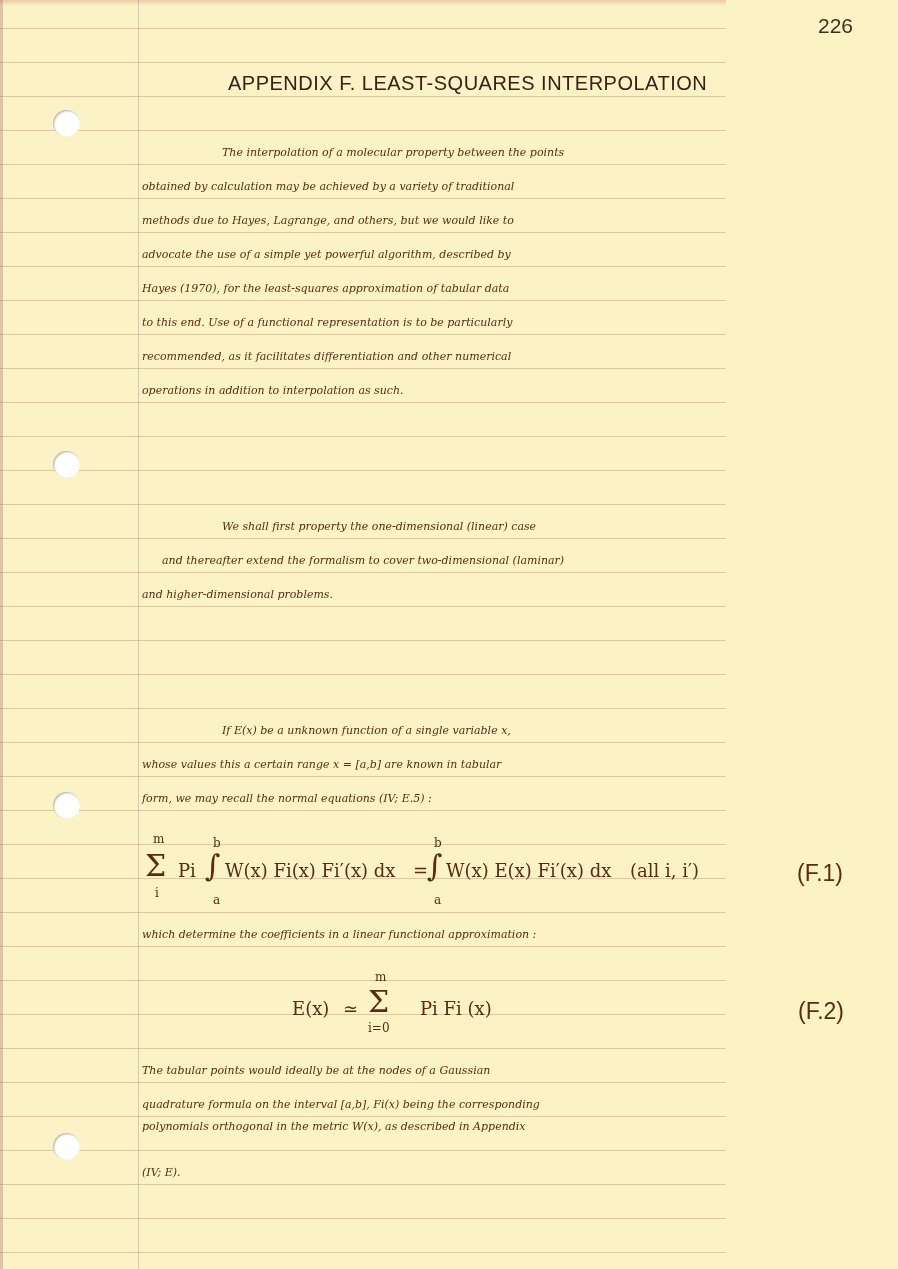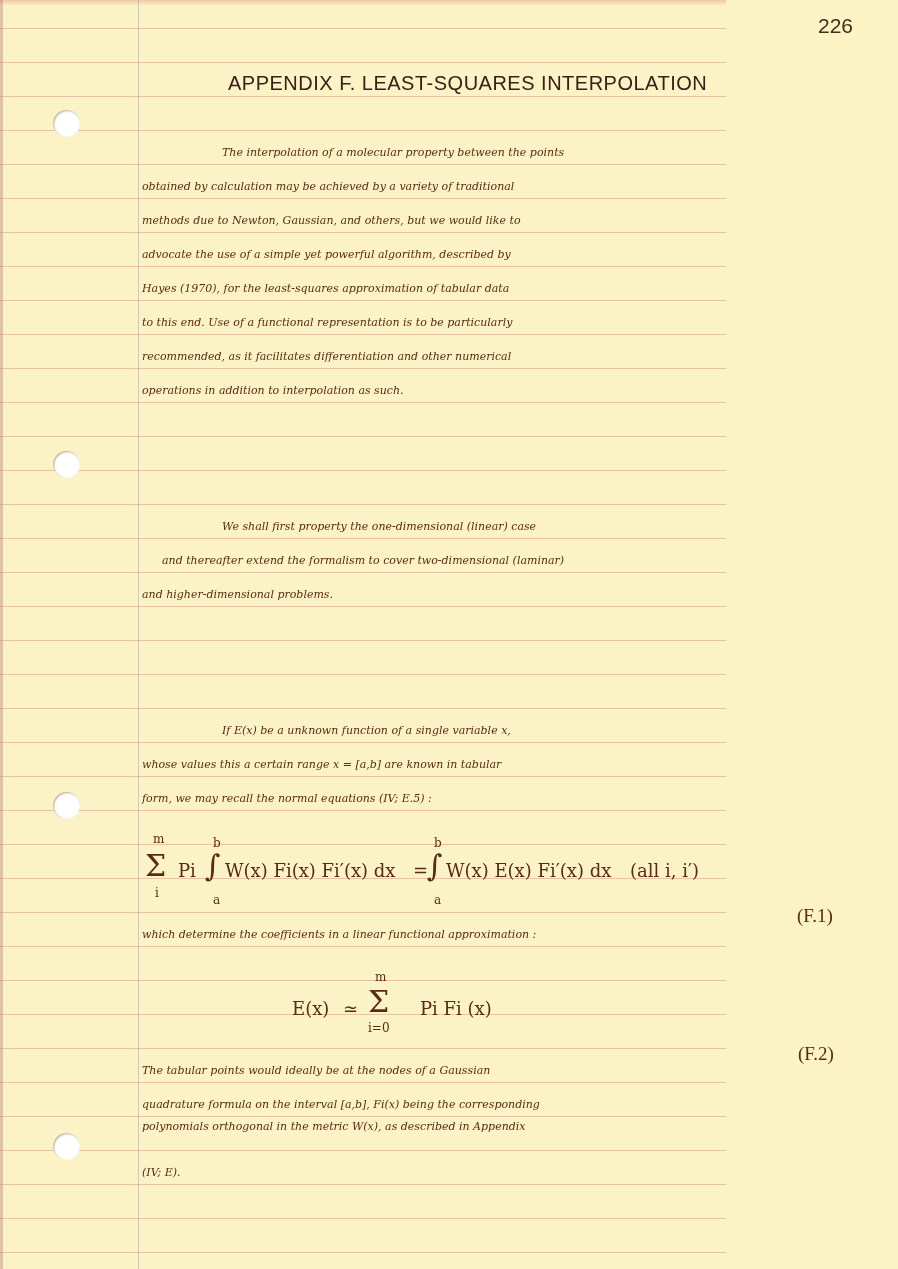--- a/index.html
+++ b/index.html
@@ -46,41 +46,41 @@
     font-family: "DejaVu Serif", serif; font-style: italic; color: #5a2a12;
   }
   .indent { left: 222px; }
   .eq {
     position: absolute; font-family: "DejaVu Serif", serif; color: #5a2a12;
     white-space: nowrap;
   }
   .big { font-size: 30px; }
   .sm { font-size: 12px; }
   .md { font-size: 18px; }
-  .eqlabel { position: absolute; font-size: 19px; font-family: Liberation Serif, serif; color: #5a2a12; margin-top: 45px; }
+  .eqlabel { position: absolute; font-size: 23px; font-family: Liberation Sans, sans-serif; color: #5a2a12; }
 </style>
 </head>
 <body>
 
 <div id="page">
   <div class="left-edge"></div>
   <div class="margin-line"></div>
 
   <div class="hole" style="top:110px;"></div>
   <div class="hole" style="top:451px;"></div>
   <div class="hole" style="top:792px;"></div>
   <div class="hole" style="top:1133px;"></div>
 
   <div class="page-number">226</div>
   <div class="title">APPENDIX F.  LEAST-SQUARES INTERPOLATION</div>
 
   <div>
     <div class="line indent" style="top:146px;">The interpolation of a molecular property between the points</div>
     <div class="line" style="top:180px;">obtained by calculation may be achieved by a variety of traditional</div>
-    <div class="line" style="top:214px;">methods due to Newton, Gaussian, and others, but we would like to</div>
+    <div class="line" style="top:214px;">methods due to Hayes, Lagrange, and others, but we would like to</div>
     <div class="line" style="top:248px;">advocate the use of a simple yet powerful algorithm, described by</div>
     <div class="line" style="top:282px;">Hayes (1970), for the least-squares approximation of tabular data</div>
     <div class="line" style="top:316px;">to this end. Use of a functional representation is to be particularly</div>
     <div class="line" style="top:350px;">recommended, as it facilitates differentiation and other numerical</div>
     <div class="line" style="top:384px;">operations in addition to interpolation as such.</div>
   </div>
 
   <div>
     <div class="line indent" style="top:520px;">We shall first property the one-dimensional (linear) case</div>
     <div class="line" style="top:554px;margin-left:20px;">and thereafter extend the formalism to cover two-dimensional (laminar)</div>

